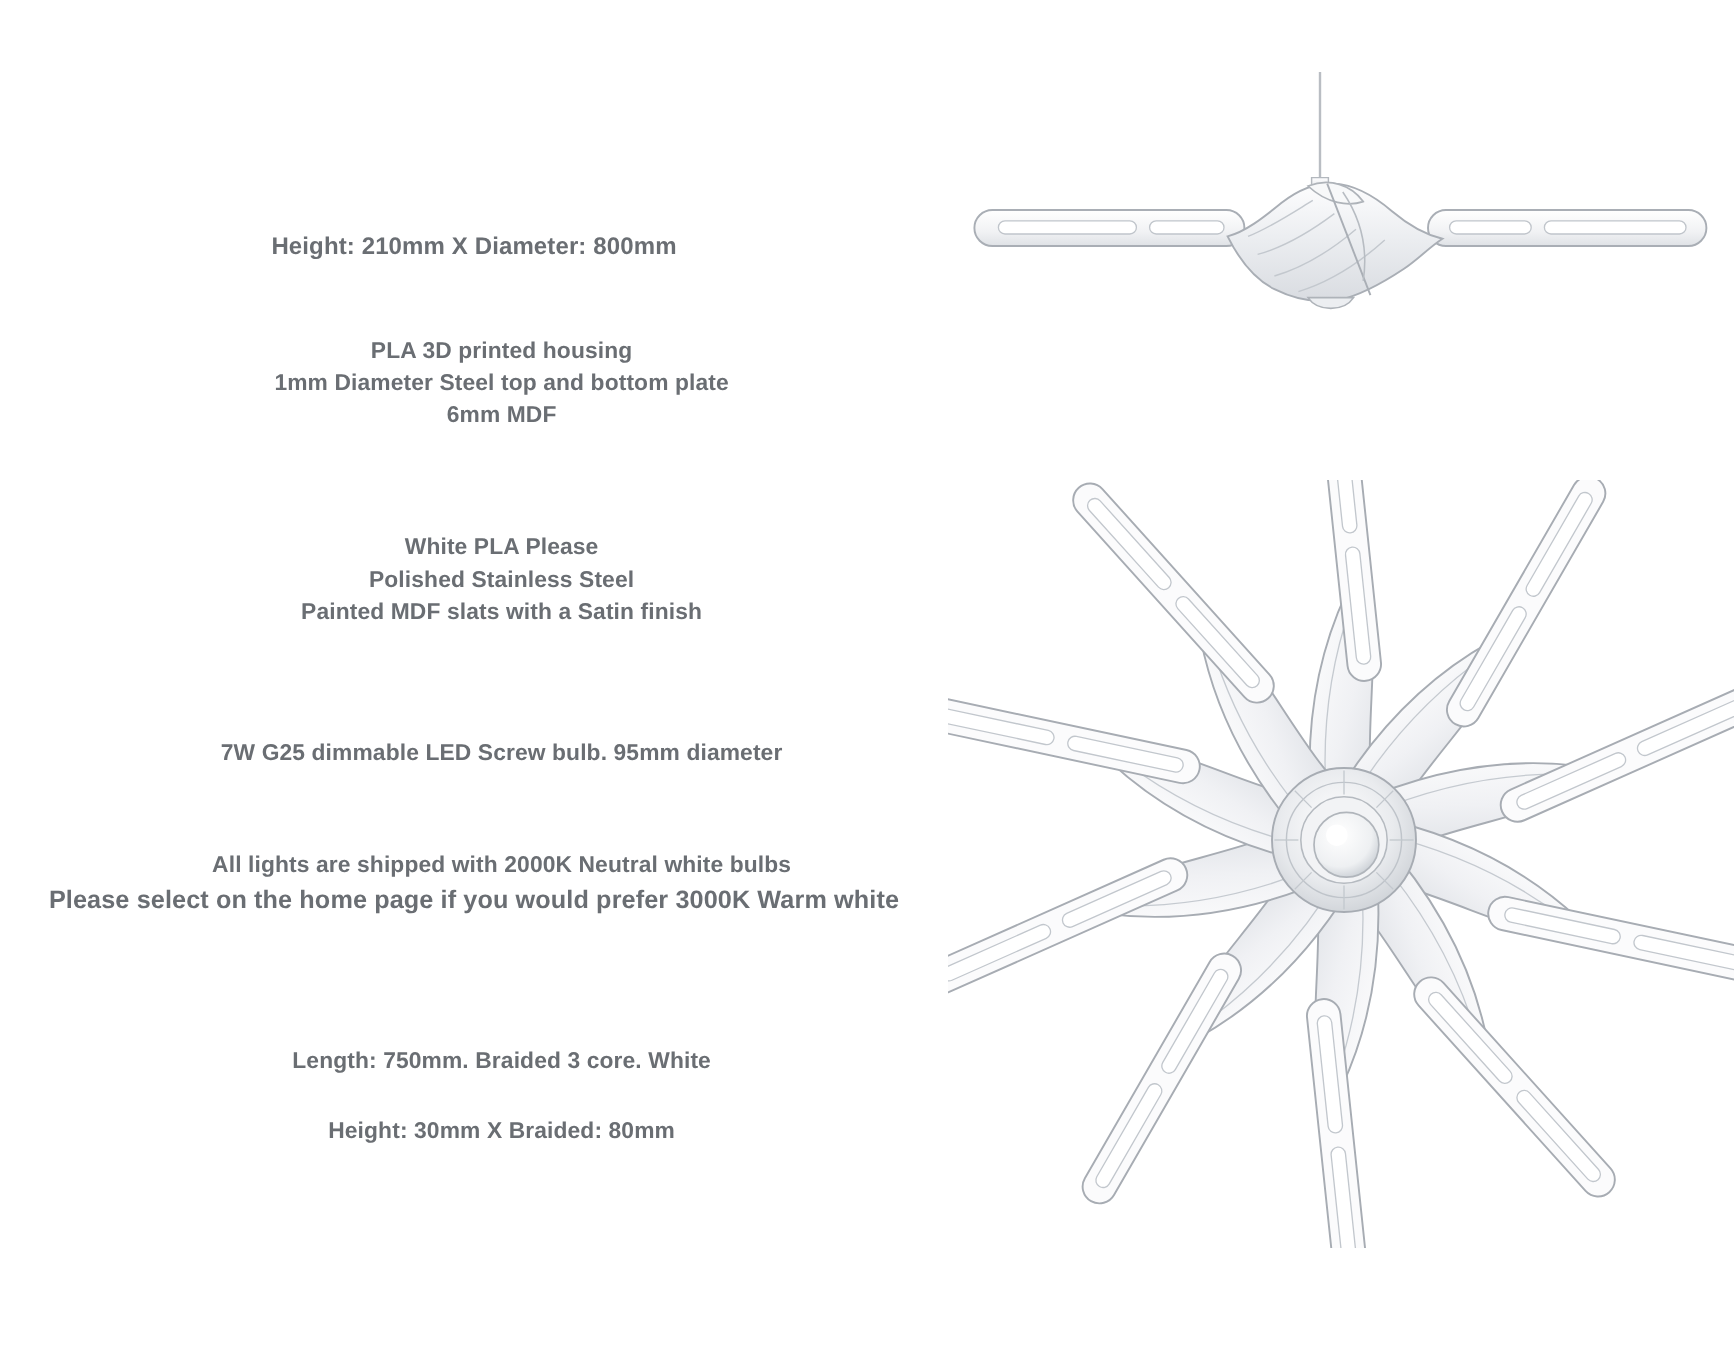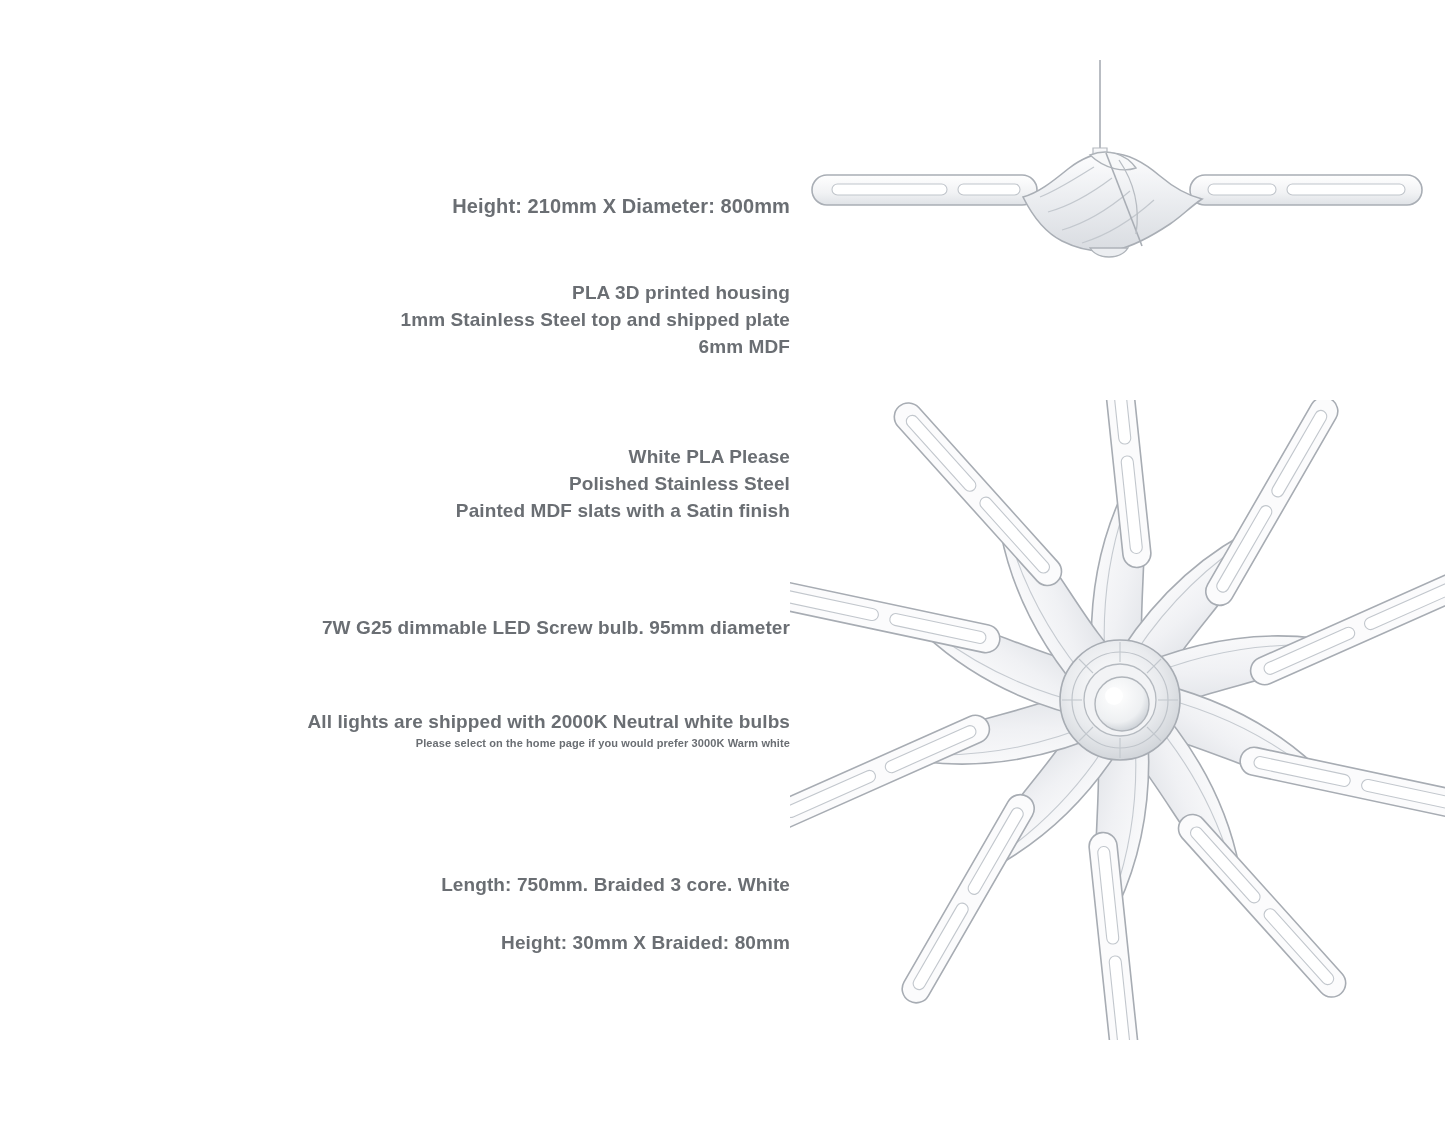--- a/index.html
+++ b/index.html
@@ -25,32 +25,32 @@
   .spec-column {
     position: absolute;
     left: 0;
     top: 0;
     width: 790px;
     height: 1139px;
   }
   .spec-block {
     position: absolute;
     width: 790px;
-    text-align: right;
+    text-align: center;
   }
   .spec-line {
     font-weight: bold;
     color: #6a6e73;
     letter-spacing: 0.1px;
     line-height: 1.42;
     white-space: nowrap;
   }
   .spec-line.l1 { font-size: 20px; }
   .spec-line.l2 { font-size: 19px; margin-left: 46px; }
-  .spec-line.l4 { font-size: 11px; }
+  .spec-line.l4 { font-size: 21px; }
 
   .b-dim      { top: 192px; }
   .b-material { top: 280px; }
   .b-finish   { top: 444px; }
   .b-bulb     { top: 615px; }
   .b-temp     { top: 709px; }
   .b-cable    { top: 872px; }
   .b-canopy   { top: 930px; }
 
   
@@ -83,21 +83,21 @@
 <div class="page">
 
   <div class="spec-column">
 
     <div class="spec-block b-dim">
       <div class="spec-line l1">Height: 210mm X Diameter: 800mm</div>
     </div>
 
     <div class="spec-block b-material">
       <div class="spec-line l2">PLA 3D printed housing</div>
-      <div class="spec-line l2">1mm Stainless Steel top and shipped plate</div>
+      <div class="spec-line l2">1mm Diameter Steel top and bottom plate</div>
       <div class="spec-line l2">6mm MDF</div>
     </div>
 
     <div class="spec-block b-finish">
       <div class="spec-line l2">White PLA Please</div>
       <div class="spec-line l2">Polished Stainless Steel</div>
       <div class="spec-line l2">Painted MDF slats with a Satin finish</div>
     </div>
 
     <div class="spec-block b-bulb">

